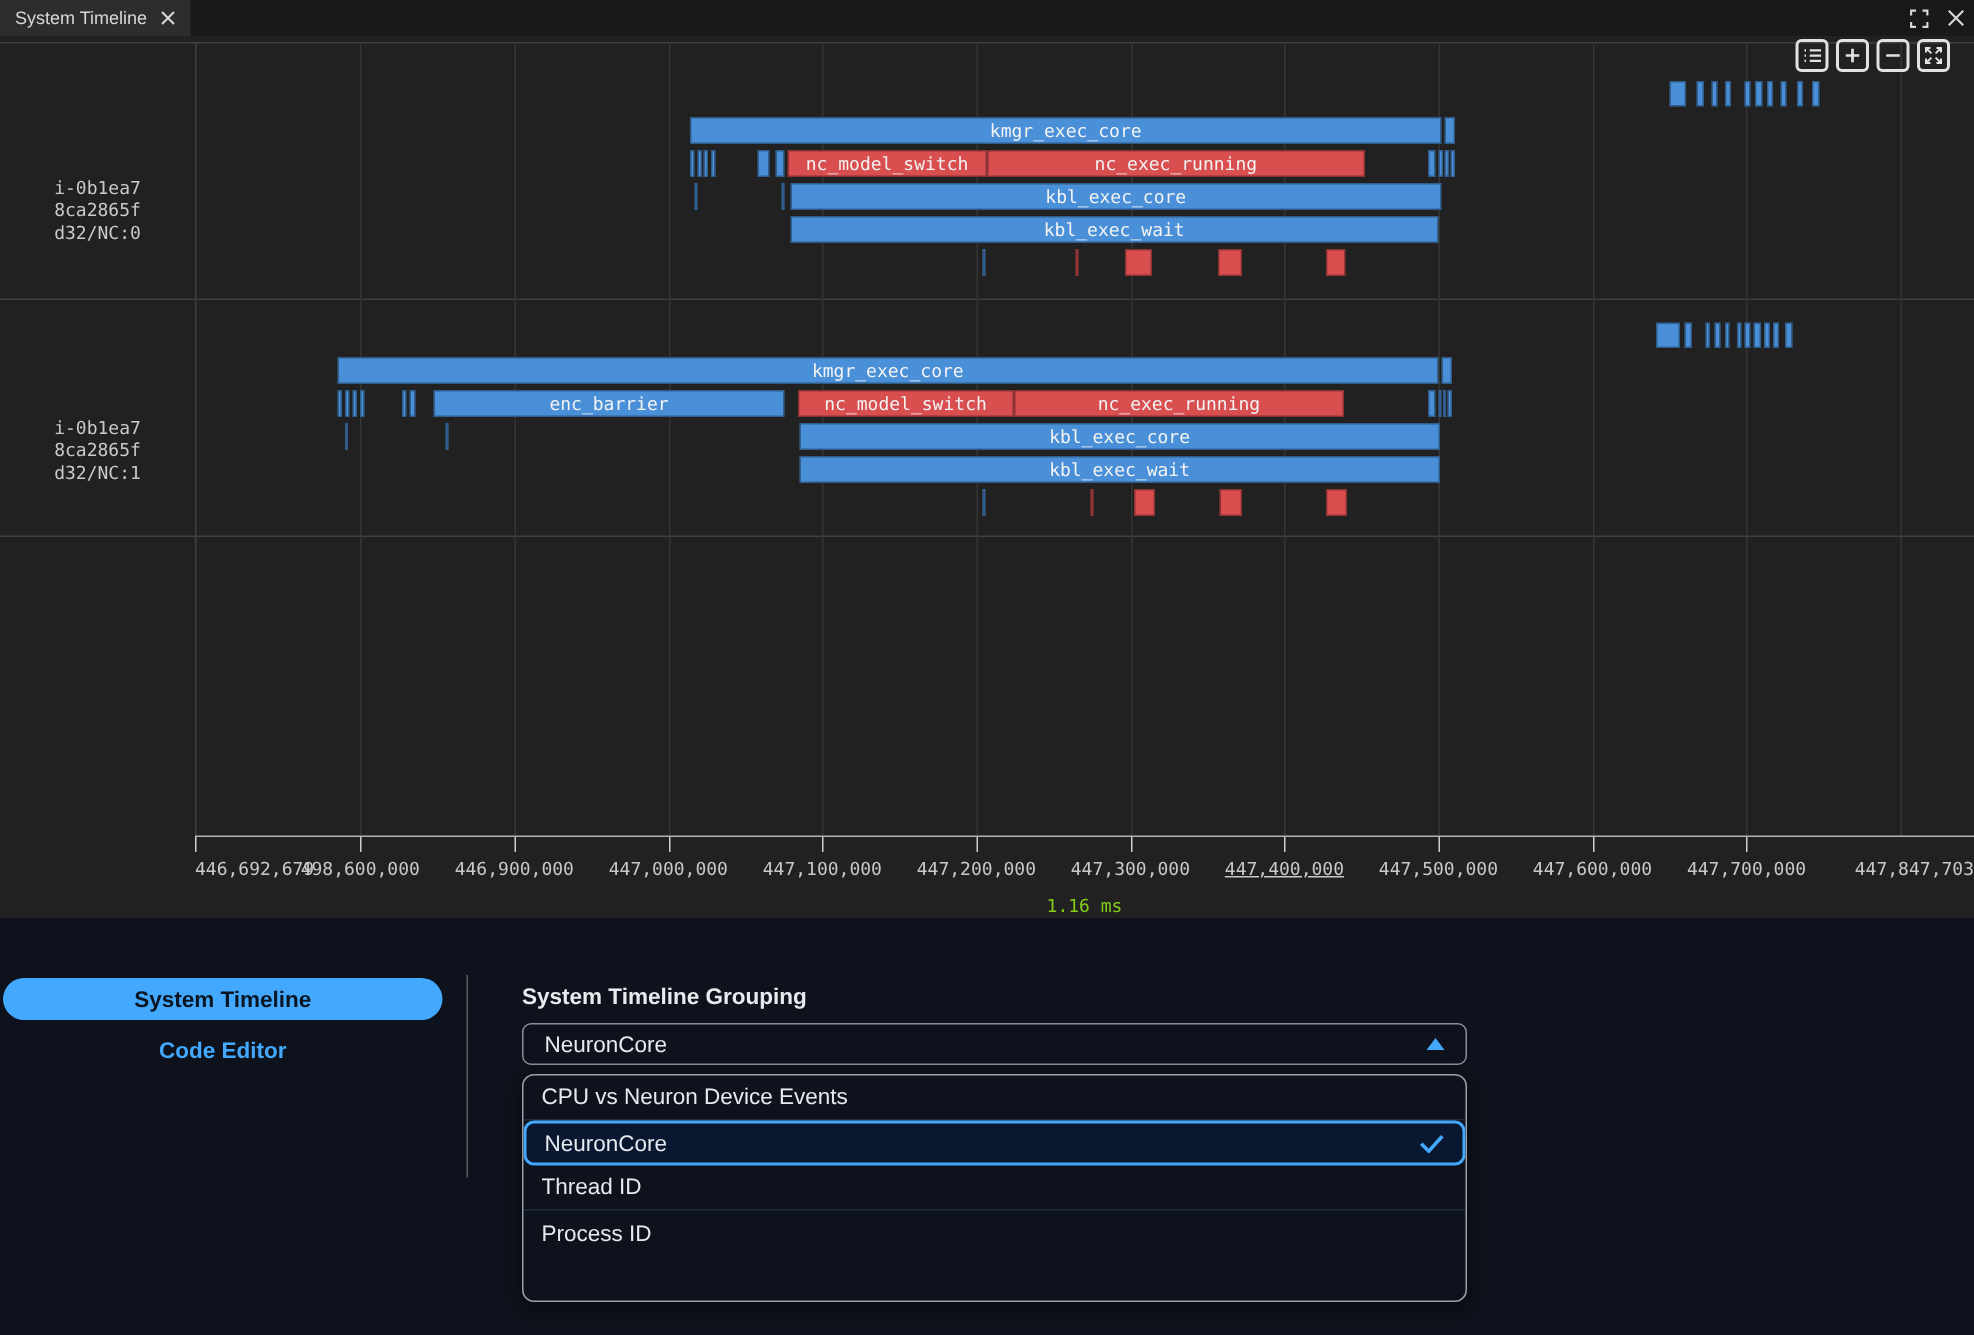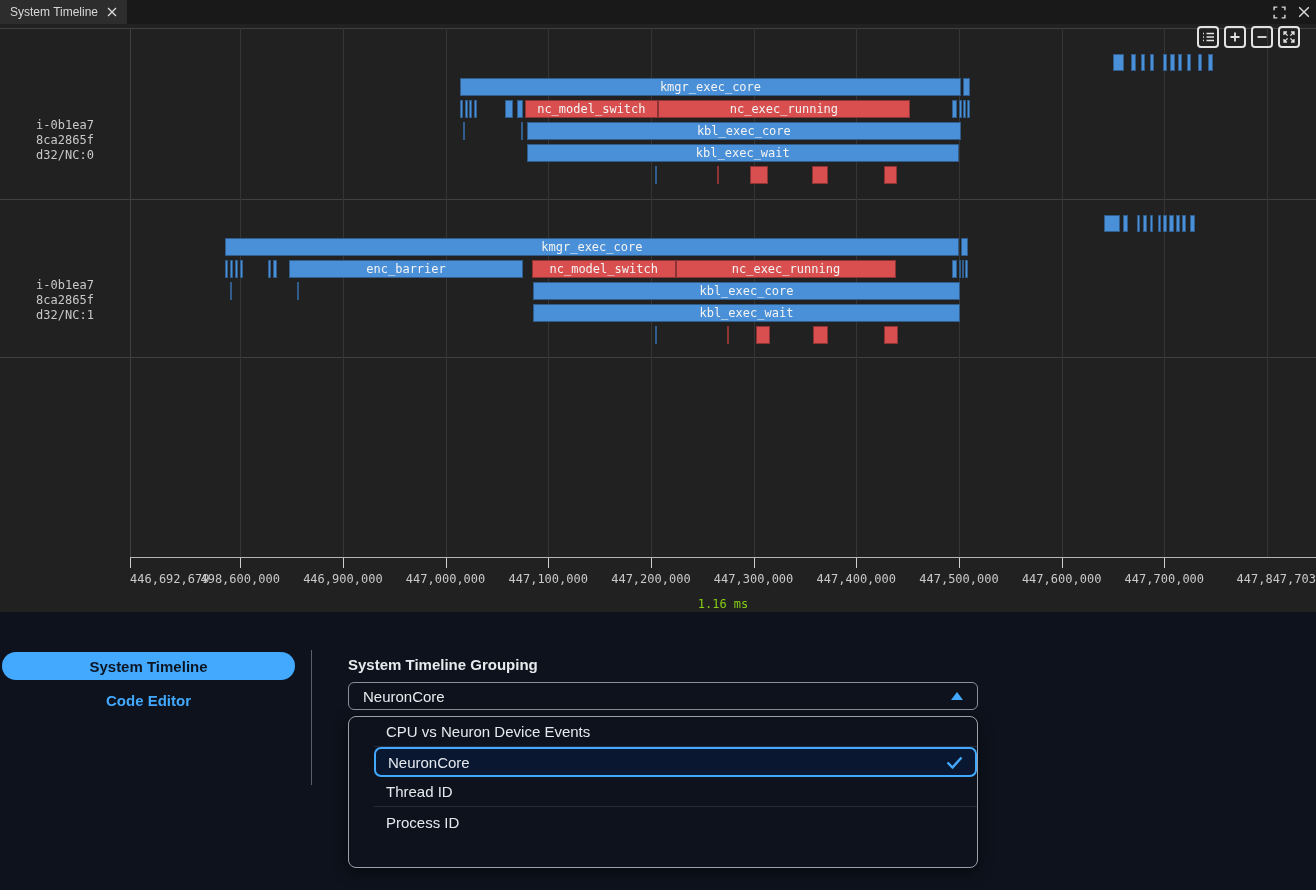--- a/index.html
+++ b/index.html
@@ -61,21 +61,21 @@
 
   #grouping-label { position:absolute; left:348px; top:20px; color:#e8eaed; font-size:15px; font-weight:bold; }
   #grouping-select { position:absolute; left:348px; top:46px; width:630px; height:28px;
                      border:1px solid #8a9099; border-radius:6px; background:#0d121c;
                      display:flex; align-items:center; justify-content:space-between;
                      padding:0 14px; color:#e8eaed; font-size:15px; cursor:pointer; }
   .caret-up { width:0; height:0; border-left:6px solid transparent; border-right:6px solid transparent;
               border-bottom:8px solid var(--accent); }
   #listbox { position:absolute; left:348px; top:80px; width:630px; height:152px;
              border:1px solid #99a1ab; border-radius:8px; background:#0d121c; overflow:hidden;
-             box-shadow:0 4px 14px rgba(0,0,0,0.5);padding-left:25px; }
+             box-shadow:0 4px 14px rgba(0,0,0,0.5); }
   .option { height:30px; display:flex; align-items:center; padding:0 12px;
             color:#e6e9ee; font-size:15px; border-bottom:1px solid #222c3a; cursor:pointer; }
   .option:last-child { border-bottom:none; }
   .option.selected { border:2px solid var(--accent); border-radius:7px; background:#0a1730;
                      justify-content:space-between; }
 </style>
 </head>
 <body>
 
 <div id="app">
@@ -234,21 +234,21 @@
         <div class="tick-label" style="left: 17.9495%;">446,900,000</div>
         <div class="tick" style="left: 26.6073%;"></div>
         <div class="tick-label" style="left: 26.6073%;">447,000,000</div>
         <div class="tick" style="left: 35.2652%;"></div>
         <div class="tick-label" style="left: 35.2652%;">447,100,000</div>
         <div class="tick" style="left: 43.923%;"></div>
         <div class="tick-label" style="left: 43.923%;">447,200,000</div>
         <div class="tick" style="left: 52.5808%;"></div>
         <div class="tick-label" style="left: 52.5808%;">447,300,000</div>
         <div class="tick" style="left: 61.2386%;"></div>
-        <div class="tick-label" style="left: 61.2386%;">447,400,000</div>
+        <div class="tick-label" style="left: 61.2386%; text-decoration: underline;">447,400,000</div>
         <div class="tick" style="left: 69.8965%;"></div>
         <div class="tick-label" style="left: 69.8965%;">447,500,000</div>
         <div class="tick" style="left: 78.5543%;"></div>
         <div class="tick-label" style="left: 78.5543%;">447,600,000</div>
         <div class="tick" style="left: 87.2121%;"></div>
         <div class="tick-label" style="left: 87.2121%;">447,700,000</div>
         <div class="tick-label right" style="left: 100%;">447,847,703</div>
       </div>
     <div id="duration-label">1.16 ms</div>
   </div>

